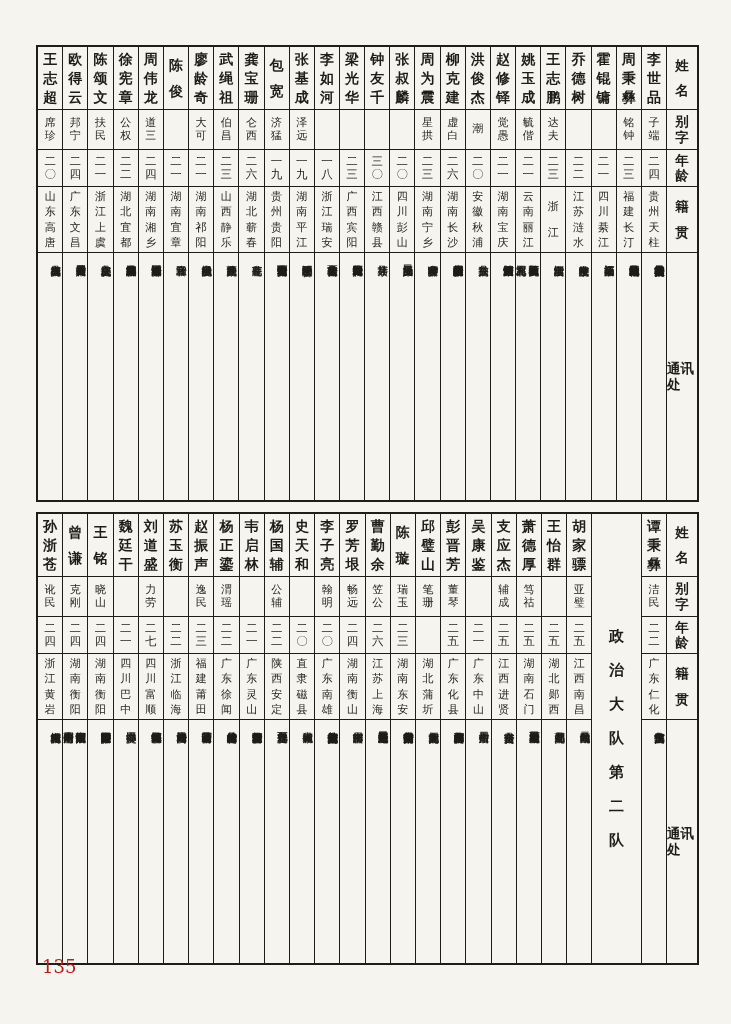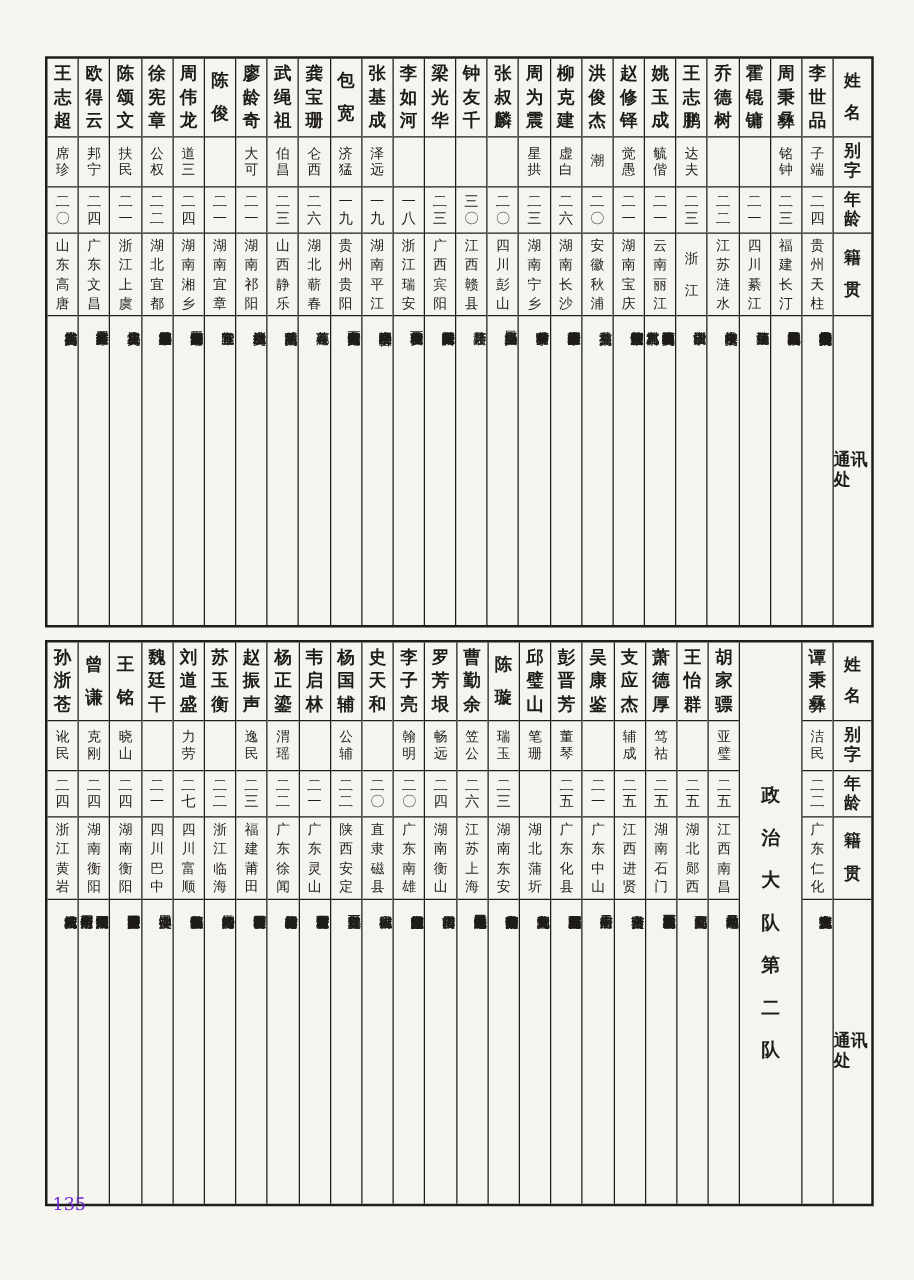--- a/index.html
+++ b/index.html
@@ -45,21 +45,21 @@
   .head-col .c-addr{
     display:flex;flex-direction:column;align-items:center;justify-content:space-evenly;
     writing-mode:horizontal-tb;padding-top:0;
   }
   .label-cell{
     flex:1 1 auto;display:flex;flex-direction:column;align-items:center;justify-content:center;
     gap:15px;font-size:15px;font-weight:bold;
   }
   .page-number{
     position:absolute;left:42px;top:956px;
-    font-family:"DejaVu Serif",serif;font-size:14px;color:#6d28d9;
+    font-family:"DejaVu Serif",serif;font-size:18px;color:#b91c1c;
   }
 </style>
 </head>
 <body>
 
 <div class="dir-table" id="table1">
     <div class="col head-col">
       <div class="cell c-name">
         <span>姓</span>
         <span>名</span>

